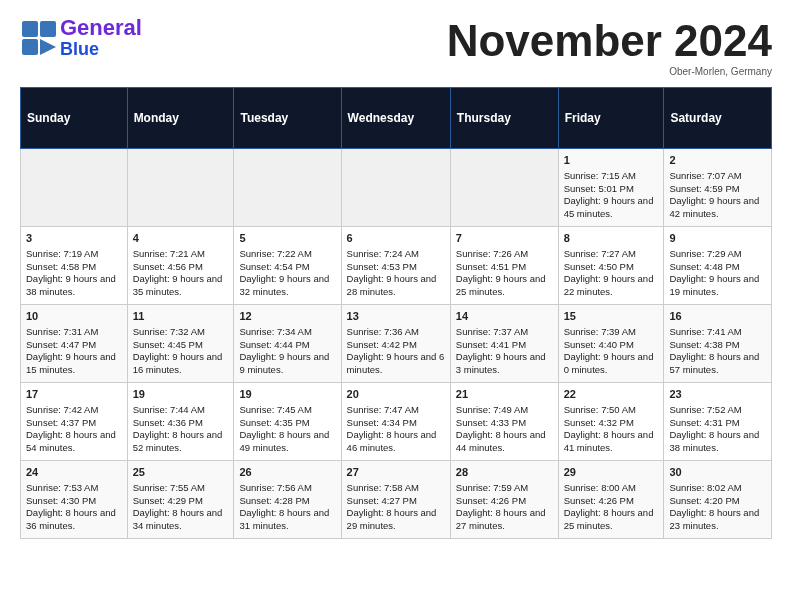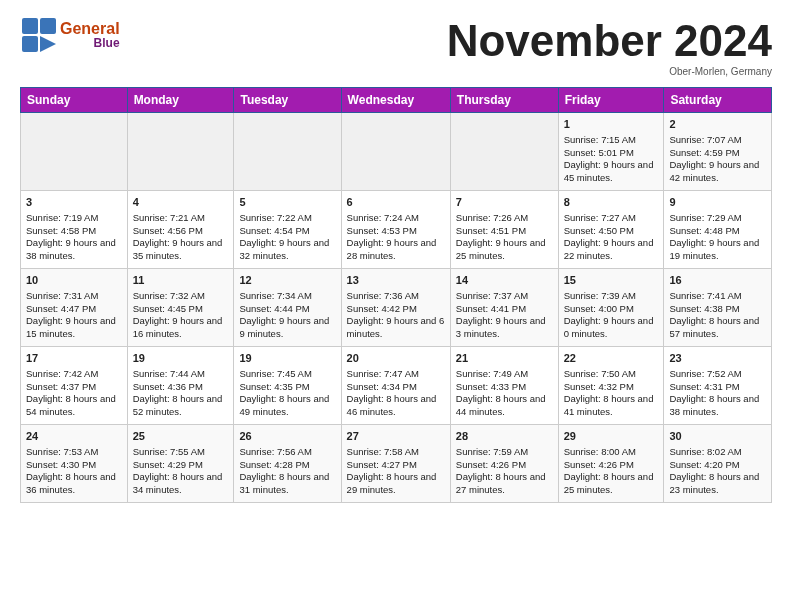--- a/index.html
+++ b/index.html
@@ -41,24 +41,24 @@
     .subtitle {
       font-size: 10px;
       color: #555;
     }
     .calendar {
       width: 100%;
       border-collapse: collapse;
       font-size: 10px;
     }
     .calendar thead tr th {
-      background-color: #a21caf;
+      background-color: #0f172a;
       color: #fff;
       text-align: left;
-      padding: 5px 6px;
+      padding: 23px 6px;
       font-size: 12px;
       font-weight: bold;
       border: 1px solid #2a5a9a;
     }
     .calendar tbody tr td {
       vertical-align: top;
       border: 1px solid #ccc;
       padding: 4px 5px;
       height: 78px;
       width: 113px;
@@ -87,22 +87,22 @@
   <div class="header">
     <div class="logo">
       <div class="logo-row">
         <svg width="38" height="38" viewBox="0 0 38 38">
           <rect x="2" y="2" width="16" height="16" rx="2" fill="#3a74b8"></rect>
           <rect x="20" y="2" width="16" height="16" rx="2" fill="#3a74b8"></rect>
           <rect x="2" y="20" width="16" height="16" rx="2" fill="#3a74b8"></rect>
           <polygon points="20,20 36,28 20,36" fill="#3a74b8"></polygon>
         </svg>
         <div>
-          <div style="font-size:16px;font-weight:bold;color:#c2410c;line-height:1.1;">General</div>
-          <div style="font-size:12px;font-weight:bold;color:#701a75;line-height:1.1;text-align:right;">Blue</div>
+          <div style="font-size:22px;font-weight:bold;color:#6d28d9;line-height:1.1;">General</div>
+          <div style="font-size:18px;font-weight:bold;color:#1d4ed8;line-height:1.1;">Blue</div>
         </div>
       </div>
     </div>
     <div class="title-area">
       <div class="month-title">November 2024</div>
       <div class="subtitle">Ober-Morlen, Germany</div>
     </div>
   </div>
 
   <table class="calendar">
@@ -209,21 +209,21 @@
           </td>
           <td>
             <span class="day-num">14</span>
             <div>Sunrise: 7:37 AM</div>
             <div>Sunset: 4:41 PM</div>
             <div>Daylight: 9 hours and 3 minutes.</div>
           </td>
           <td>
             <span class="day-num">15</span>
             <div>Sunrise: 7:39 AM</div>
-            <div>Sunset: 4:00 PM</div>
+            <div>Sunset: 4:40 PM</div>
             <div>Daylight: 9 hours and 0 minutes.</div>
           </td>
           <td>
             <span class="day-num">16</span>
             <div>Sunrise: 7:41 AM</div>
             <div>Sunset: 4:38 PM</div>
             <div>Daylight: 8 hours and 57 minutes.</div>
           </td>
         </tr>
         <tr>

